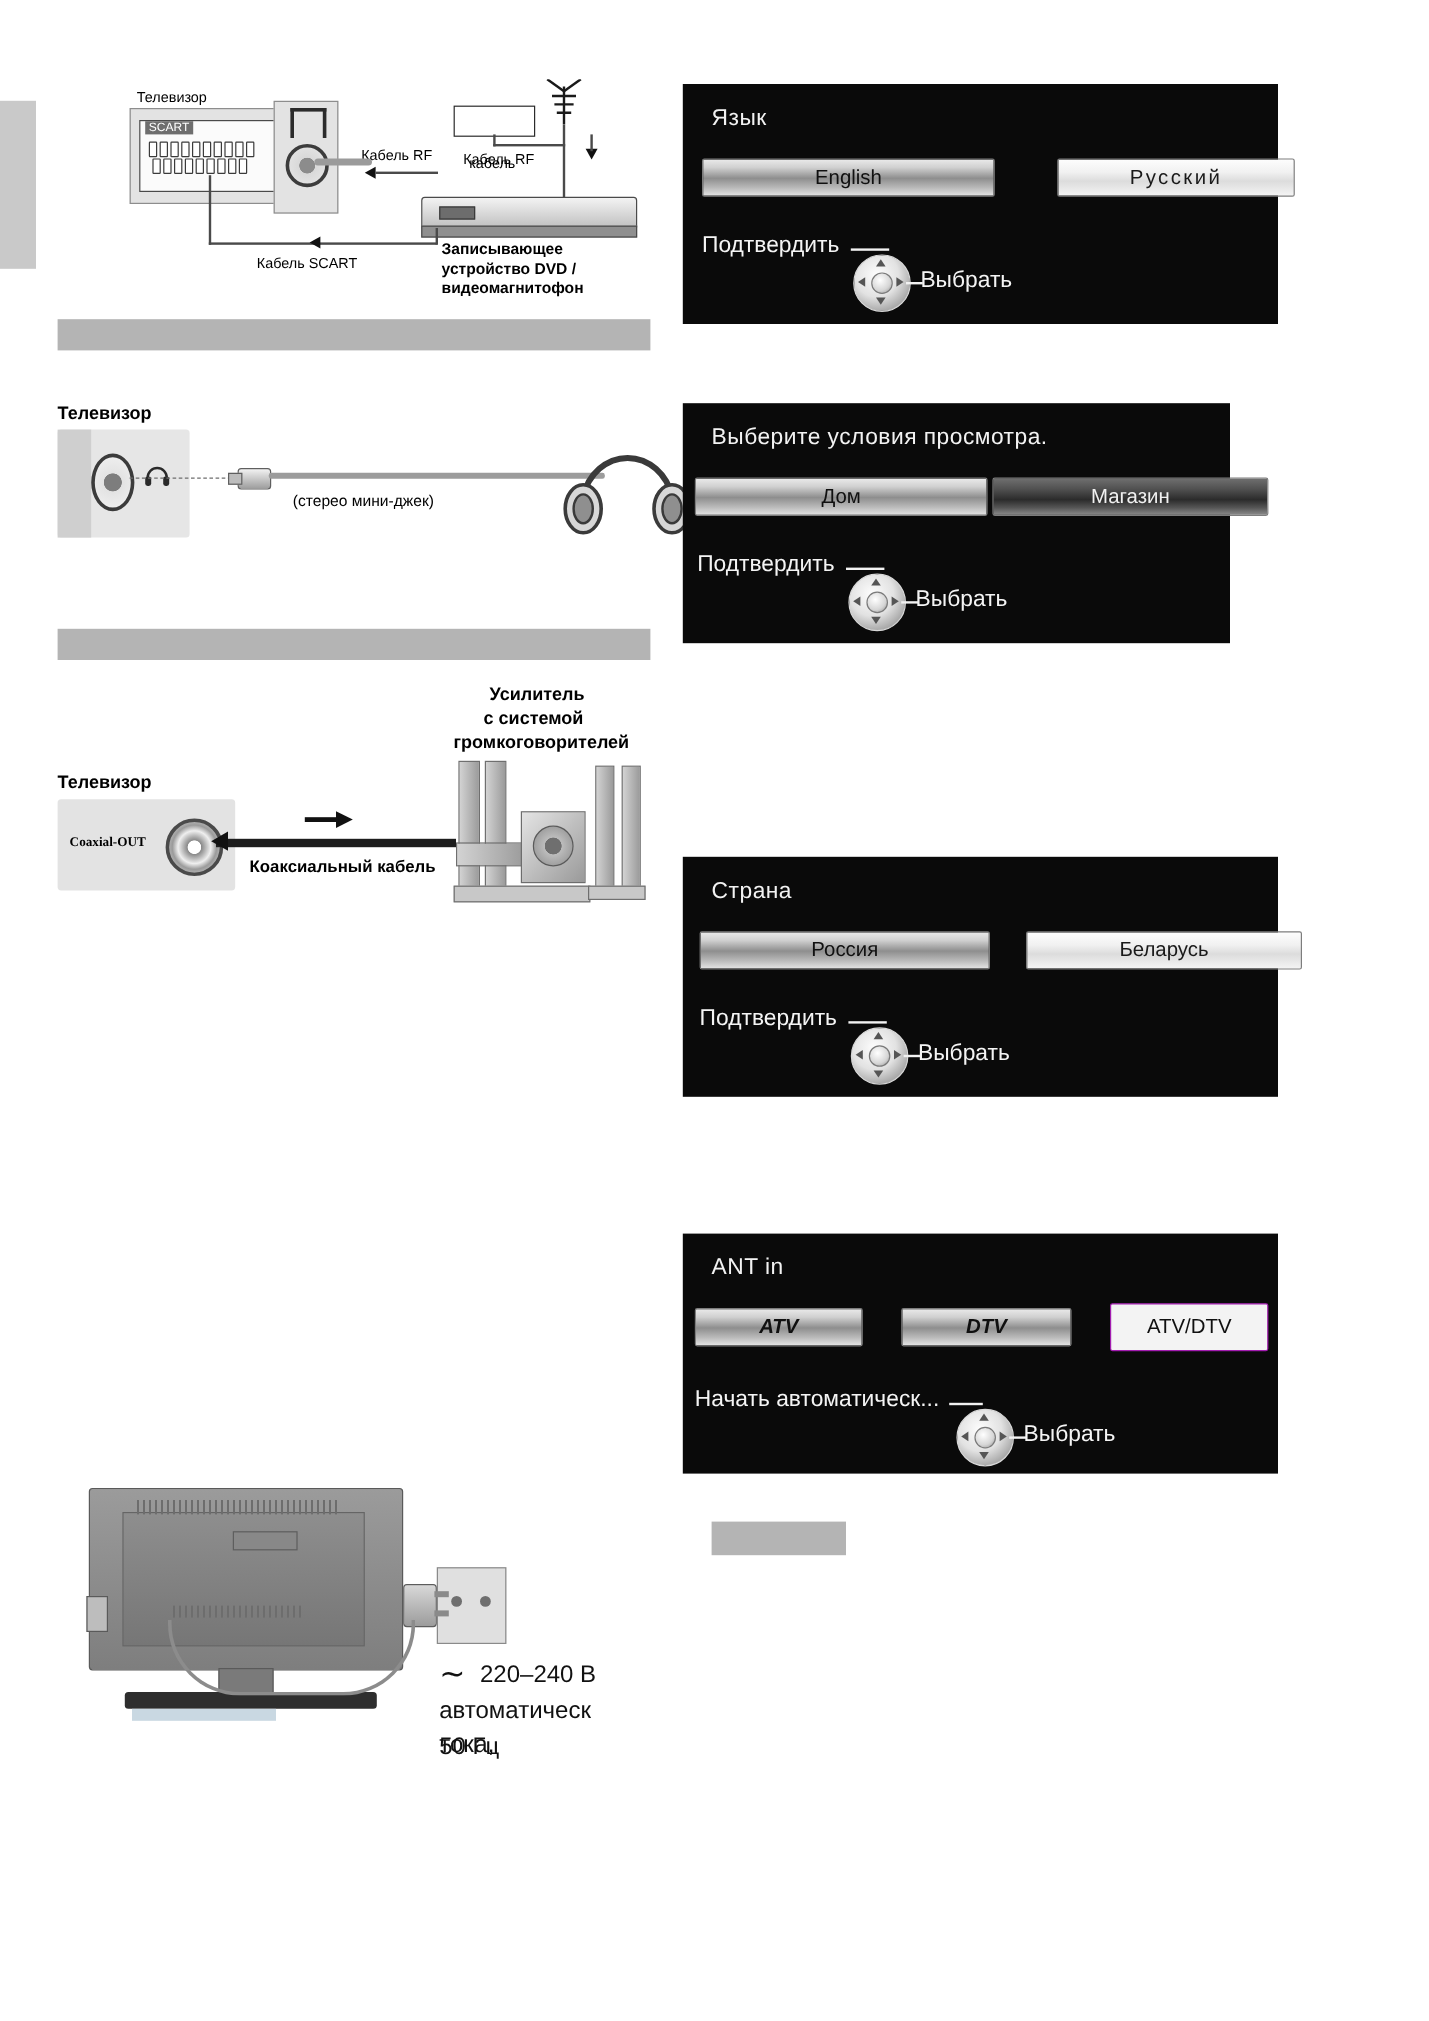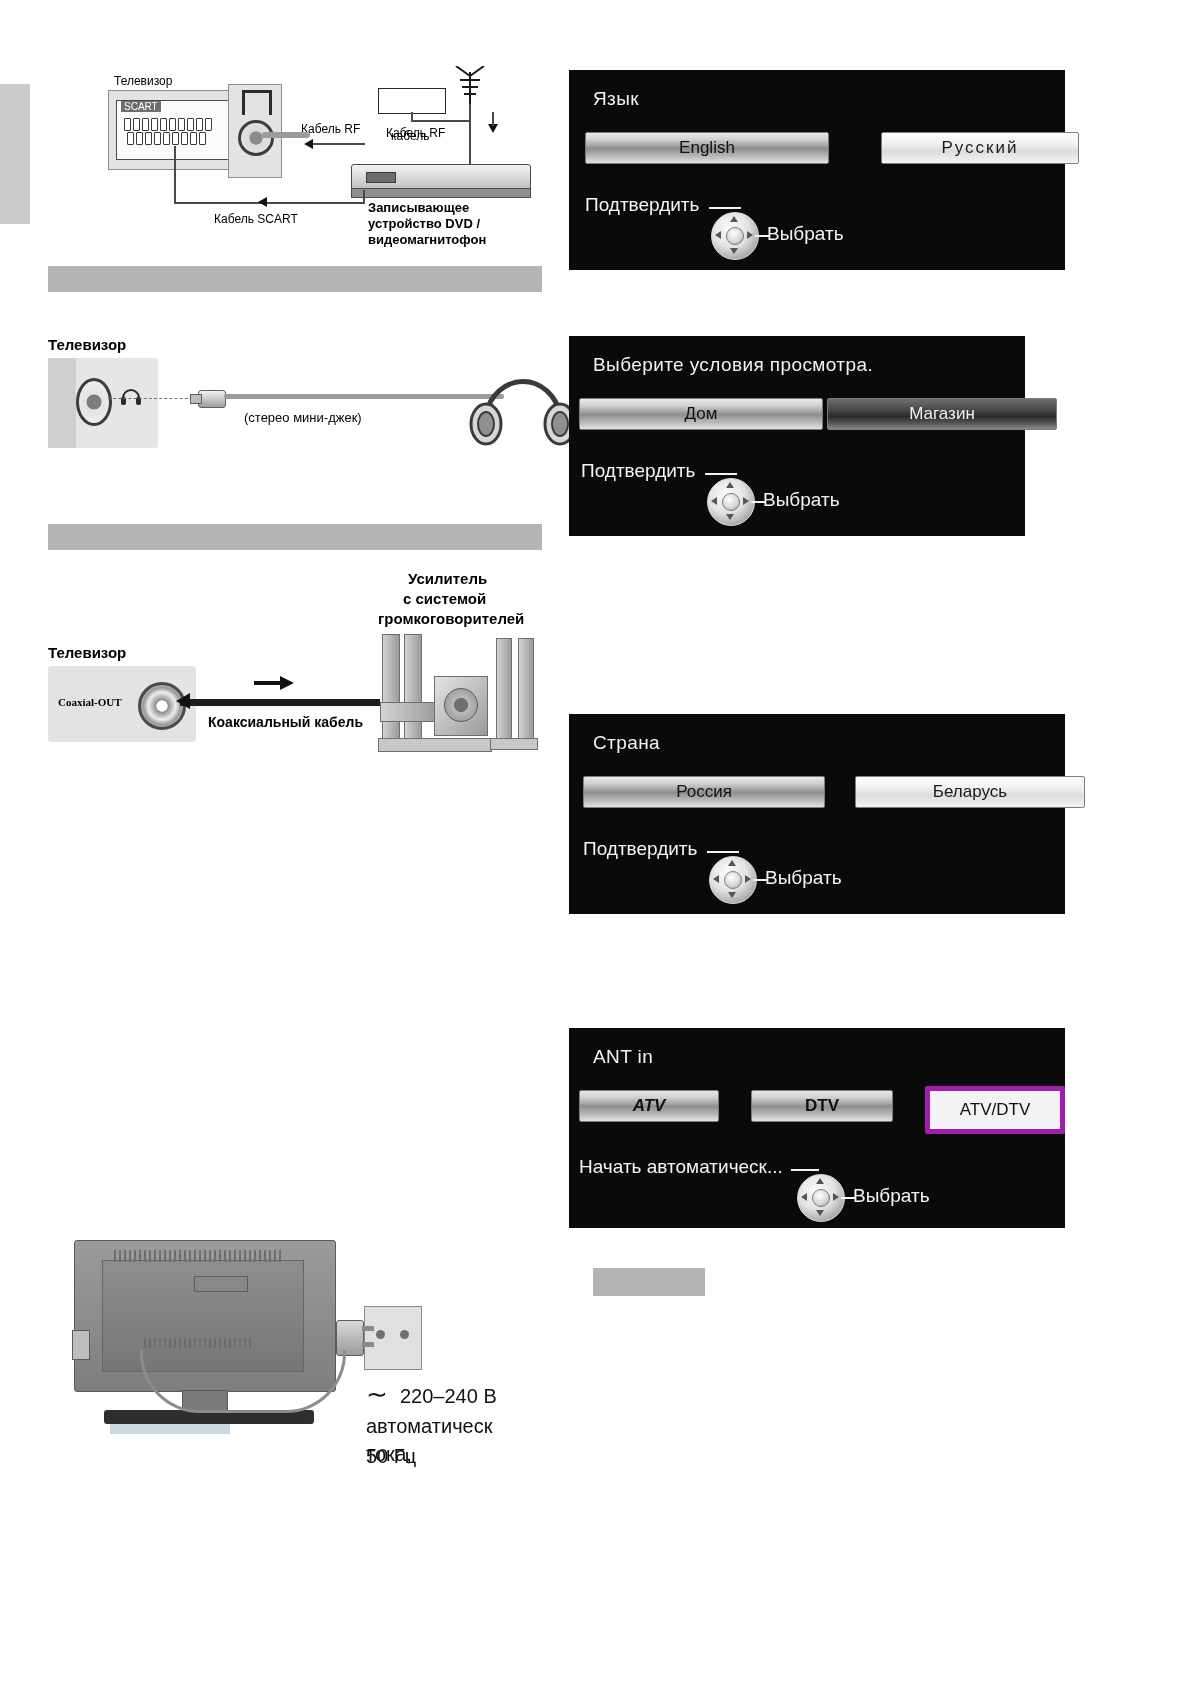--- a/index.html
+++ b/index.html
@@ -38,21 +38,21 @@
   .btn-unsel{
     background:linear-gradient(to bottom,#fdfdfd 0%,#f1f1f1 35%,#dcdcdc 60%,#f4f4f4 100%);
     color:#1a1a1a;
     margin-left:28px;
   }
   .btn-dark{
     background:linear-gradient(to bottom,#6e6e6e 0%,#4f4f4f 30%,#2b2b2b 58%,#555 80%,#8a8a8a 100%);
     color:#f0f0f0;
   }
   .btn-flat{
-    background:#f3f3f3;color:#101010;border:5px solid #a21caf;
+    background:#f3f3f3;color:#101010;border:1px solid #a21caf;
   }
   .osd-foot{
     position:absolute;font-size:19px;color:#f4f4f4;white-space:nowrap;
   }
 
   
   .dpad{position:absolute;width:46px;height:46px;}
   .dpad .ring{
     position:absolute;left:0;top:0;width:46px;height:46px;border-radius:50%;
     background:radial-gradient(circle at 40% 35%,#fdfdfd 0%,#e2e2e2 45%,#a9a9a9 75%,#cfcfcf 100%);
@@ -328,21 +328,21 @@
     <i class="rt"></i>
     <div class="hub"></div>
   </div>
   <div class="lead" style="left:184px;top:165px;width:14px;"></div>
   <div class="osd-foot" style="left:196px;top:153px;">Выбрать</div>
 </div>
 
 <div class="abs osd" style="left:569px;top:1028px;width:496px;height:200px;">
   <div class="osd-title">ANT in</div>
   <div class="osd-btn btn-sel" style="left:10px;top:62px;width:138px;font-weight:bold;font-style:italic;">ATV</div>
-  <div class="osd-btn btn-sel" style="left:182px;top:62px;width:140px;font-weight:bold;">DTV</div>
+  <div class="osd-btn btn-sel" style="left:182px;top:62px;width:140px;font-weight:bold;font-style:italic;">DTV</div>
   <div class="osd-btn btn-flat" style="left:356px;top:58px;width:130px;height:38px;">ATV/DTV</div>
   <div class="osd-foot" style="left:10px;top:128px;">Начать автоматическ...</div>
   <div class="lead" style="left:222px;top:141px;width:28px;"></div>
   <div class="dpad" style="left:228px;top:146px;">
     <div class="ring"></div>
     <i class="up"></i>
     <i class="dn"></i>
     <i class="lf"></i>
     <i class="rt"></i>
     <div class="hub"></div>

